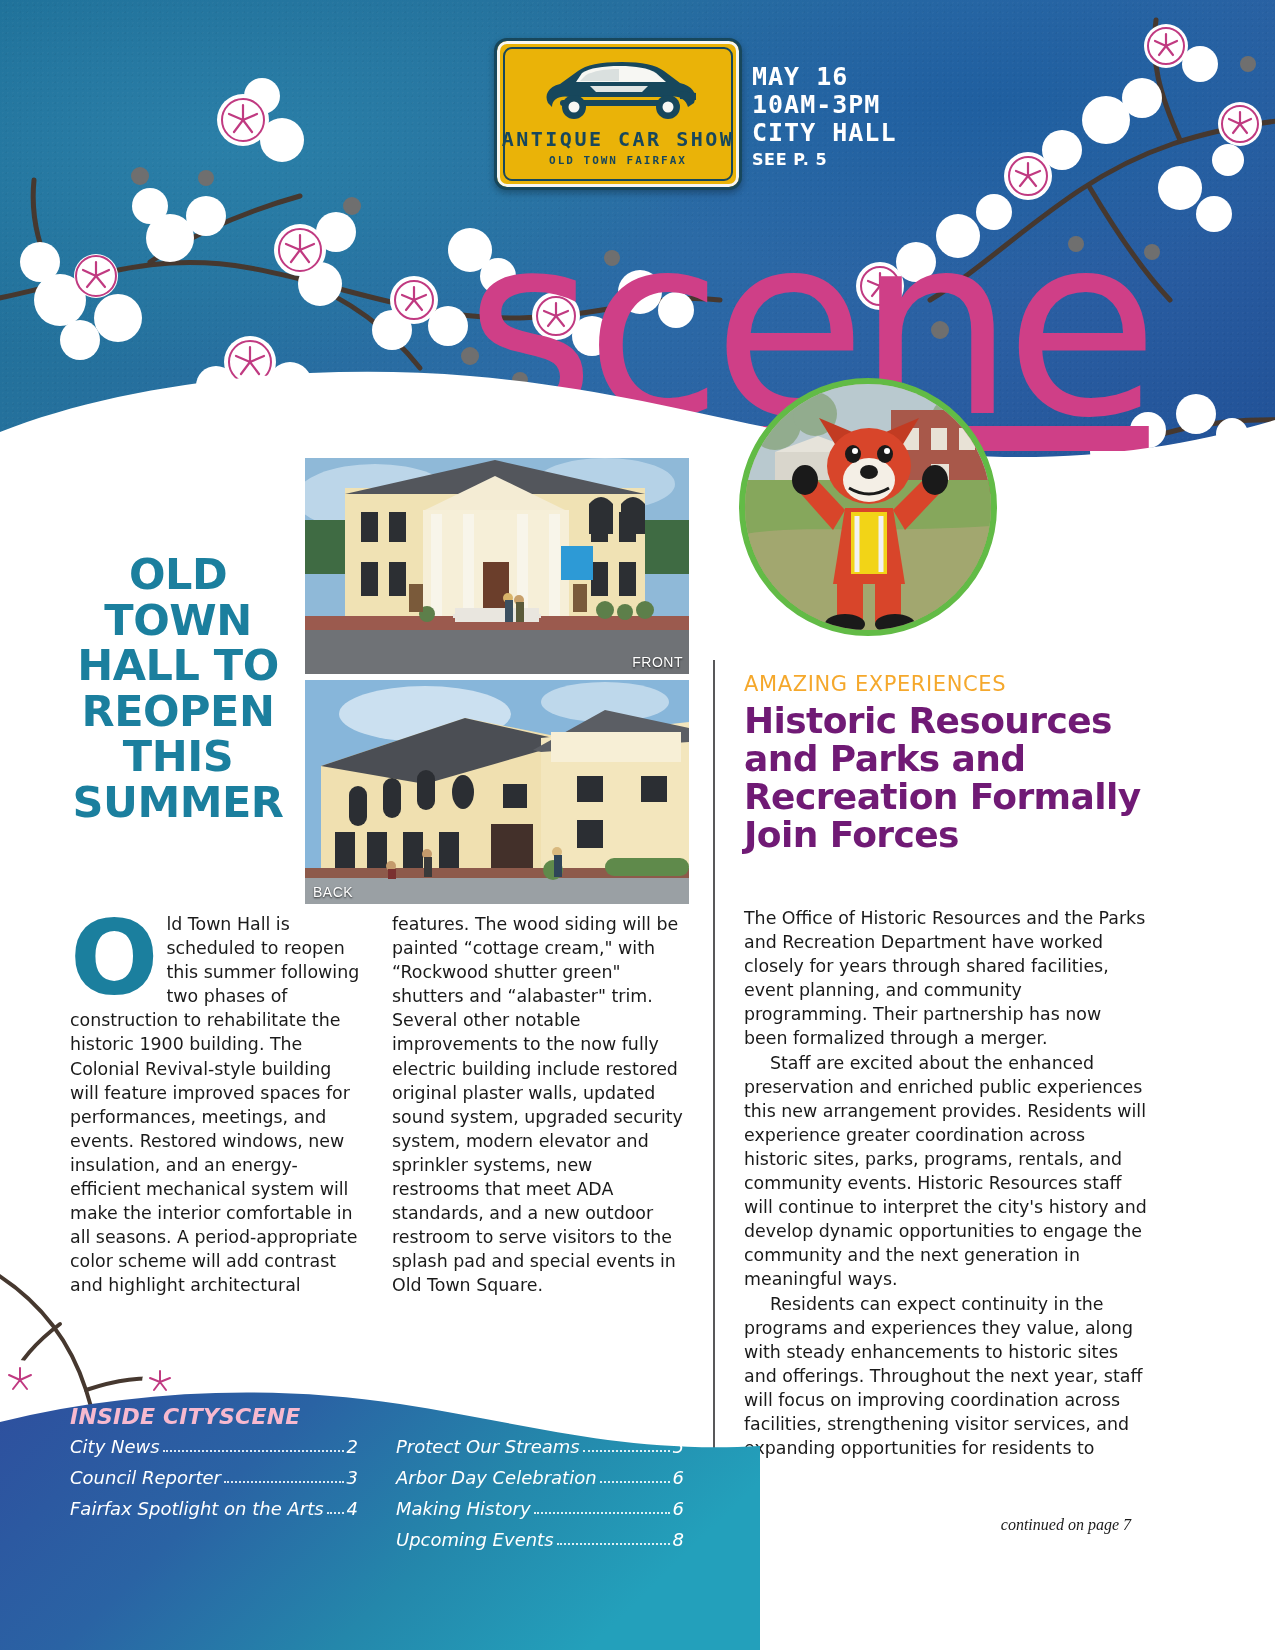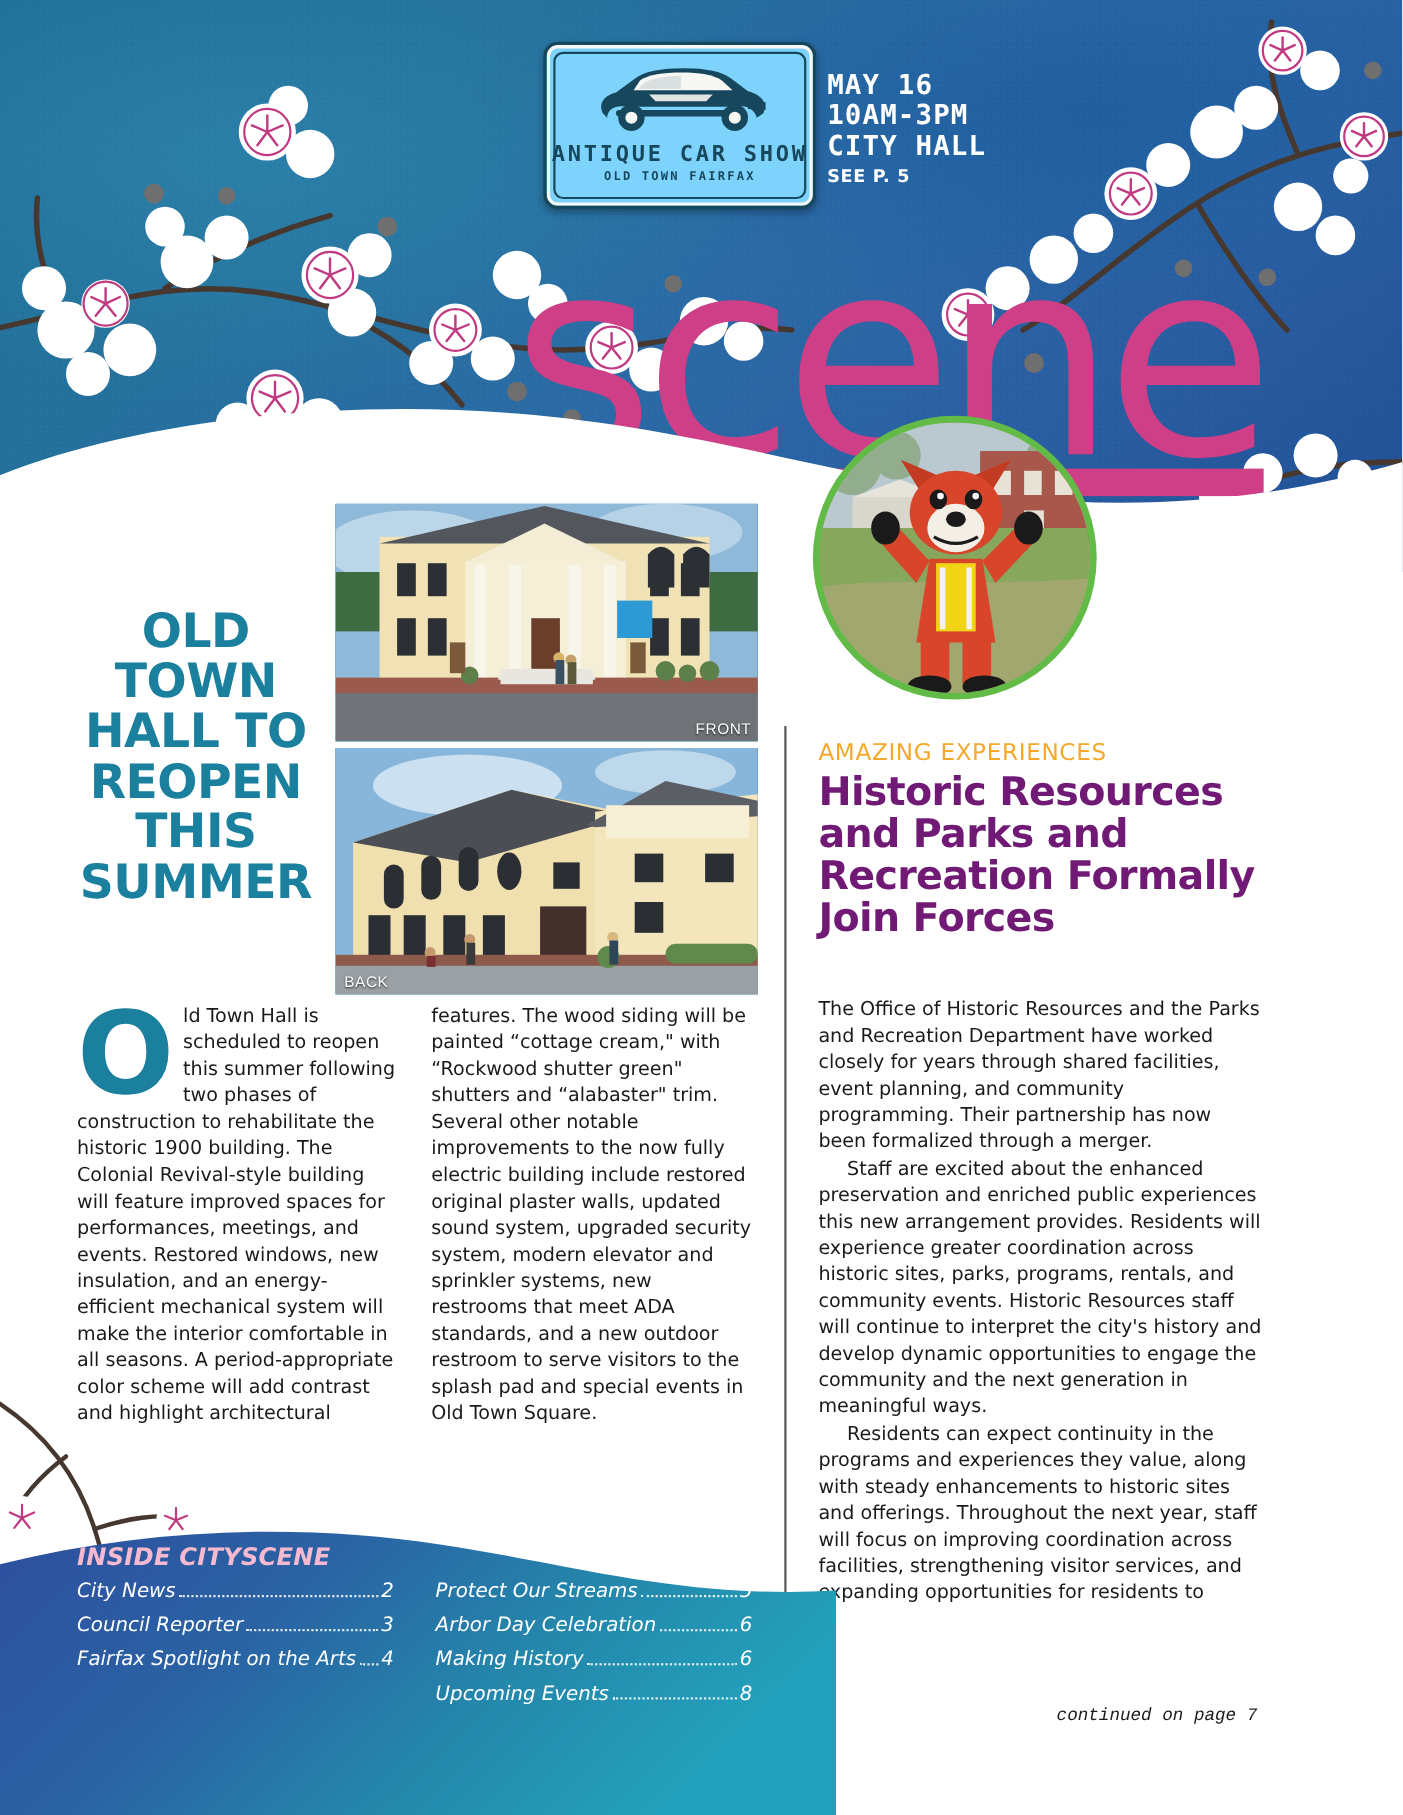--- a/index.html
+++ b/index.html
@@ -43,21 +43,21 @@
 
   .issue-date {
     position:absolute; left:95px; top:432px;
     font-family:"DejaVu Sans", sans-serif;
     font-size:27px; font-weight:700; letter-spacing:2.5px; color:#ffffff;
   }
 
   
   .carshow {
     position:absolute; left:494px; top:38px; width:248px; height:152px;
-    background:#7dd3fc; border-radius:13px;
+    background:#eab308; border-radius:13px;
     border:3px solid #17475c;
     box-shadow:0 0 0 3px #f7f7f3 inset, 0 3px 7px rgba(0,0,0,.3);
     display:flex; flex-direction:column; align-items:center; justify-content:flex-start;
     padding-top:8px;
   }
   .carshow-inner{
     position:absolute; inset:6px; border:2px solid #17475c; border-radius:9px; pointer-events:none;
   }
   .car-svg { margin-top:4px; }
   .carshow-title {
@@ -83,21 +83,21 @@
 
   
   .lead-head {
     position:absolute; left:62px; top:552px; width:232px;
     font-family:"DejaVu Sans", sans-serif; font-weight:700;
     font-size:43px; line-height:1.06; letter-spacing:-.5px;
     color:#1b7f9e; text-align:center; text-transform:uppercase;
   }
 
   
-  .photo { position:absolute; overflow:hidden; background:#0369a1; }
+  .photo { position:absolute; overflow:hidden; background:#d946ef; }
   .photo-front { left:305px; top:458px; width:384px; height:216px; }
   .photo-back  { left:305px; top:680px; width:384px; height:224px; }
   .ph-caption {
     position:absolute; right:6px; bottom:4px; color:#fff;
     font-family:"Liberation Sans", sans-serif; font-size:14px; letter-spacing:.5px;
     text-shadow:0 1px 2px rgba(0,0,0,.8);
   }
   .ph-caption.left { left:8px; right:auto; }
 
   
@@ -124,22 +124,22 @@
     position:absolute; left:744px; top:672px;
     font-family:"DejaVu Sans", sans-serif; font-weight:400;
     font-size:21px; letter-spacing:.6px; color:#f5a82c; text-transform:uppercase;
   }
   .green-head {
     position:absolute; left:744px; top:702px; width:400px;
     font-family:"DejaVu Sans", sans-serif; font-weight:700;
     font-size:36px; line-height:1.06; letter-spacing:-.6px; color:#701a75;
   }
   .continued {
-    position:absolute; right:132px; top:1516px;
-    font-family:Liberation Mono, monospace; font-style:italic; font-size:16px; color:#1a1a1a;margin-top:35px;
+    position:absolute; right:144px; top:1516px;
+    font-family:Liberation Serif, serif; font-style:italic; font-size:16px; color:#1a1a1a;
   }
 
   .vrule { position:absolute; left:713px; top:660px; width:2px; height:790px; background:#58585a; }
 
   
   .toc-wave { position:absolute; left:0; bottom:0; width:760px; height:290px; }
   .toc {
     position:absolute; left:70px; top:1404px; width:620px; color:#fff;
     font-family:"DejaVu Sans", sans-serif;
     font-style:italic;

